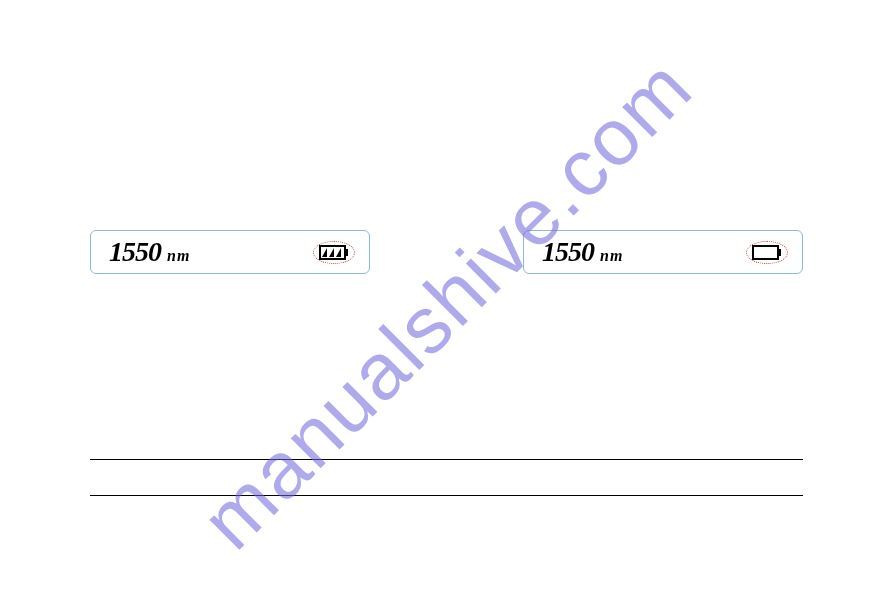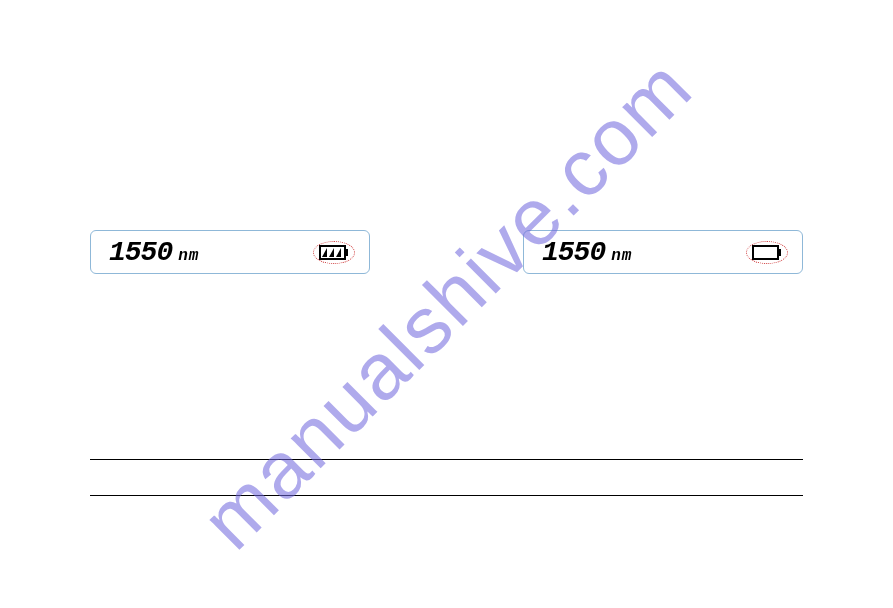--- a/index.html
+++ b/index.html
@@ -41,21 +41,21 @@
       border: 1px solid #8fb8d8;
       border-radius: 6px;
       background: #ffffff;
       display: flex;
       align-items: center;
       justify-content: space-between;
       padding: 0 14px 0 18px;
       position: relative;
     }
     .lcd-value {
-      font-family: Liberation Mono, monospace;
+      font-family: Liberation Serif, serif;
       font-size: 26px;
       font-weight: bold;
       letter-spacing: 1px;
       color: #000;
       display: flex;
       align-items: baseline;
       gap: 6px;
     }
     .lcd-number {
       font-size: 28px;

